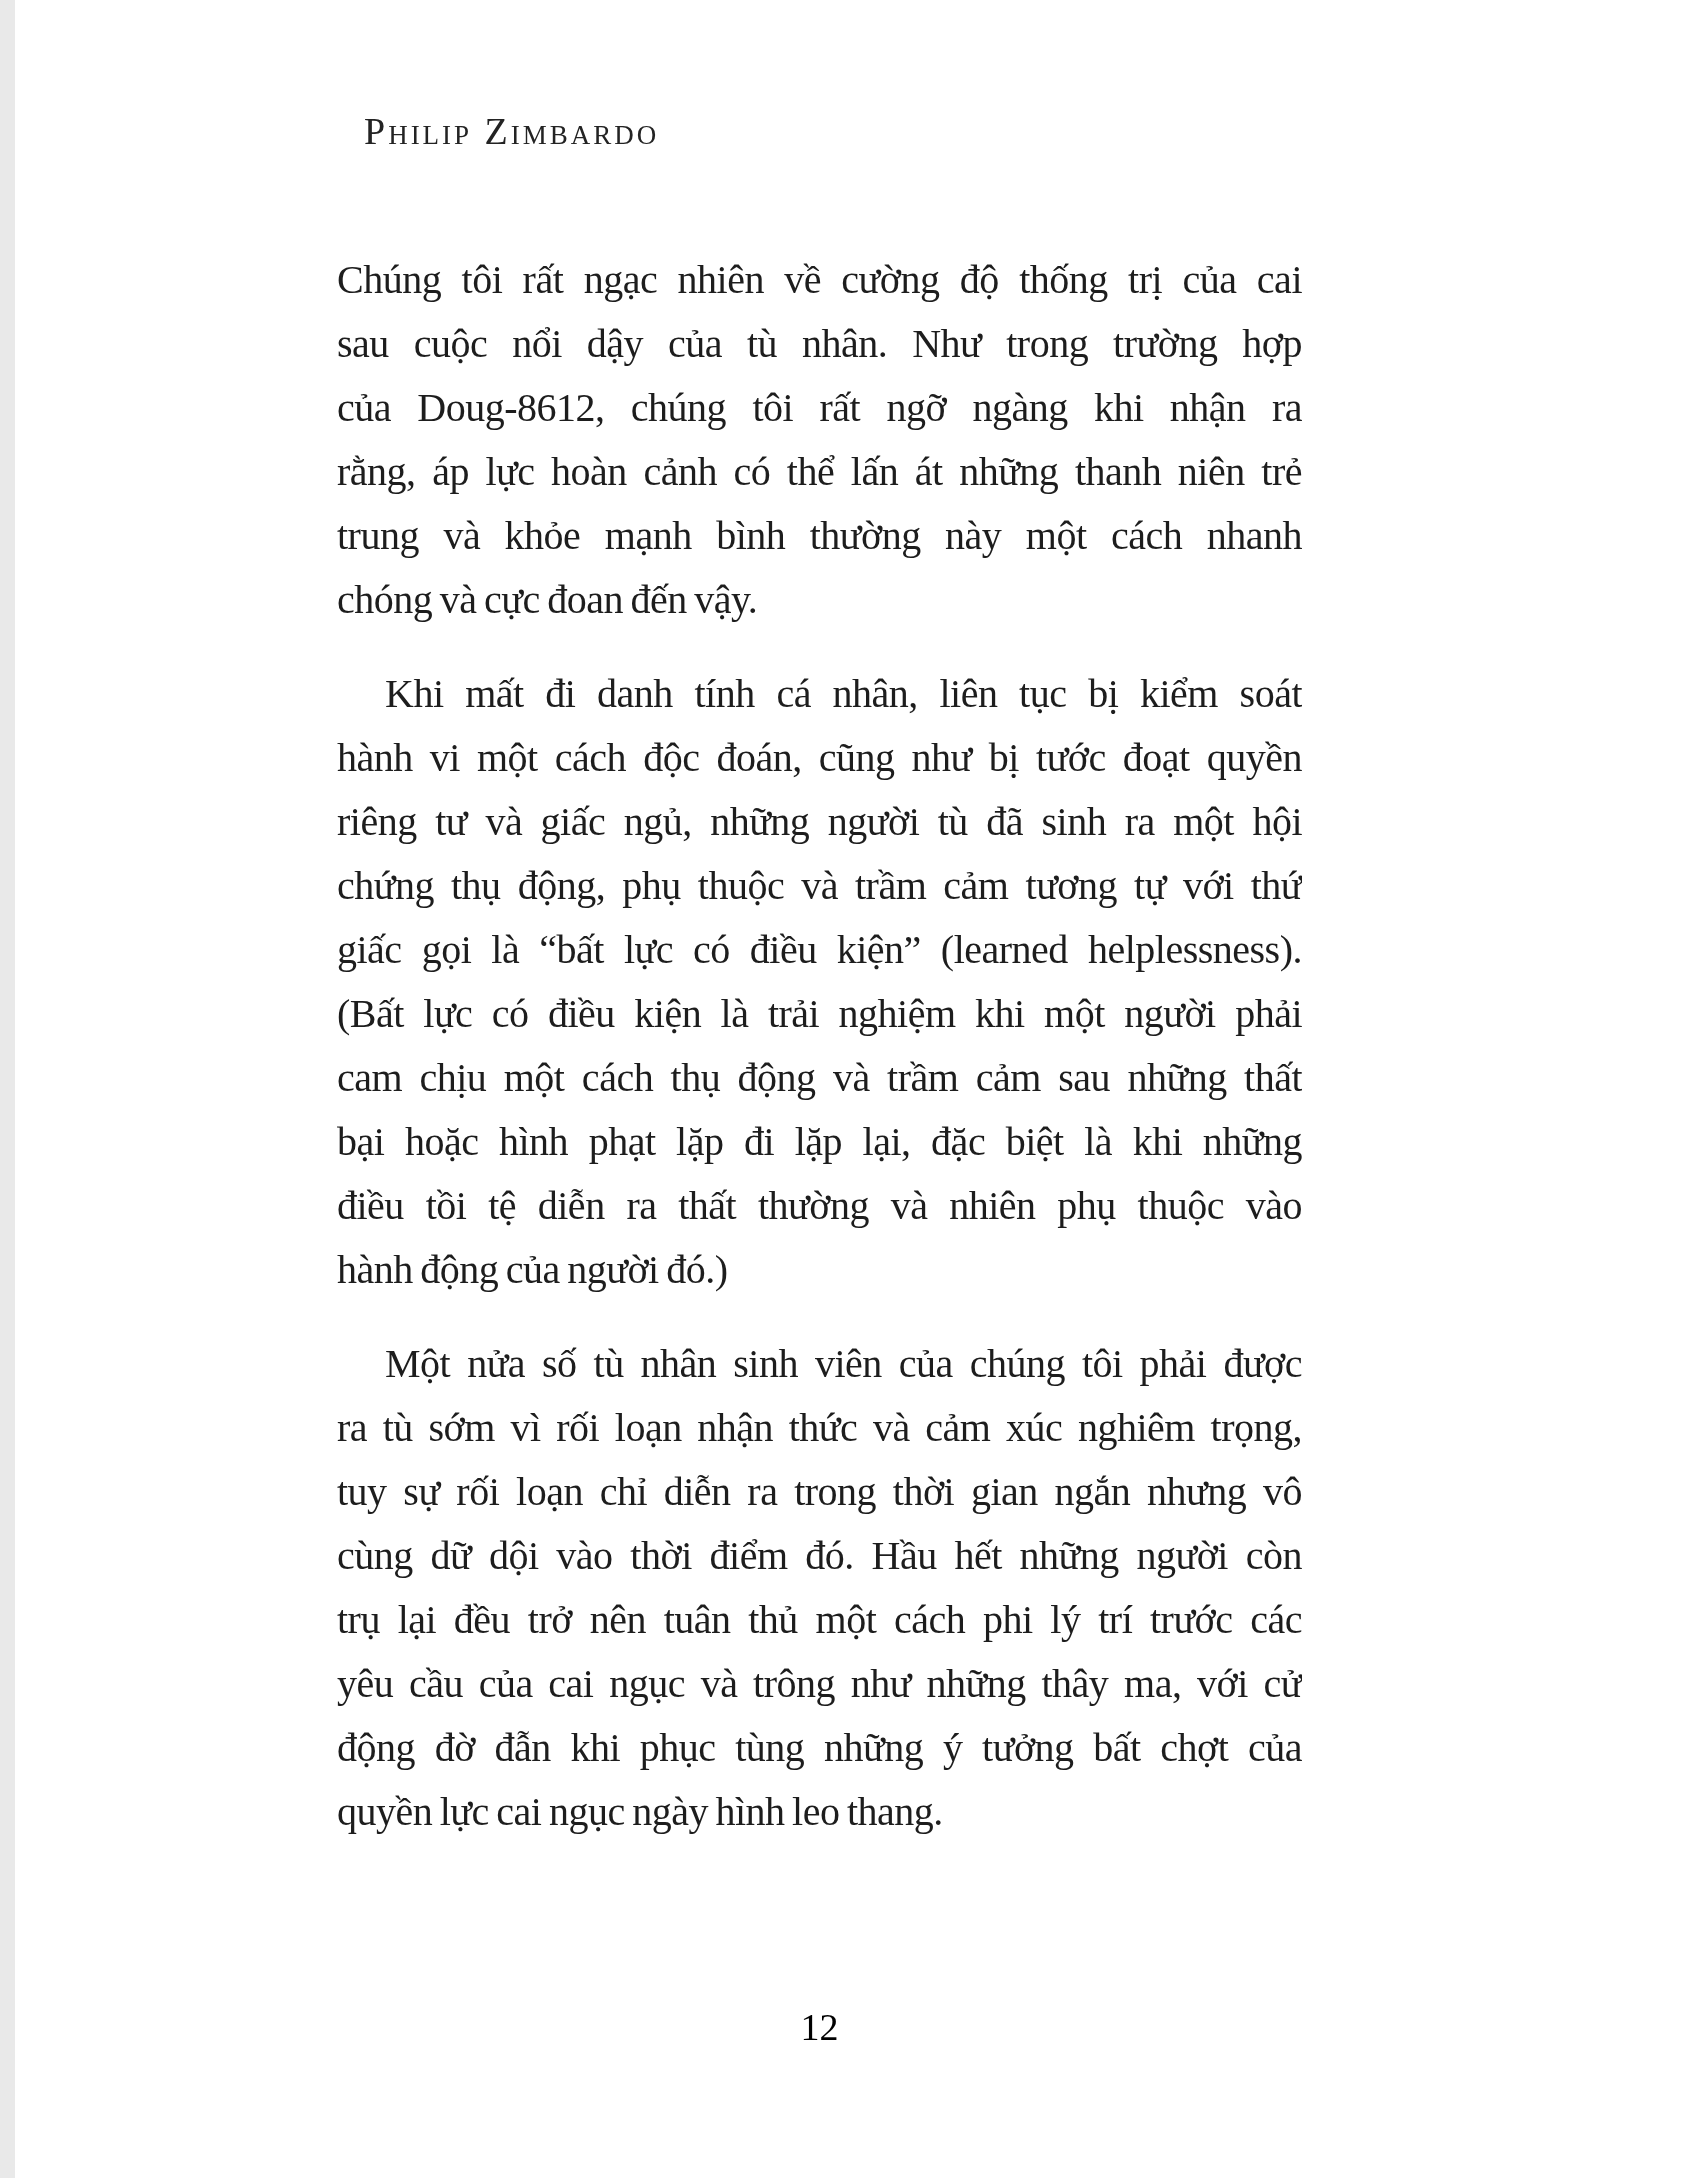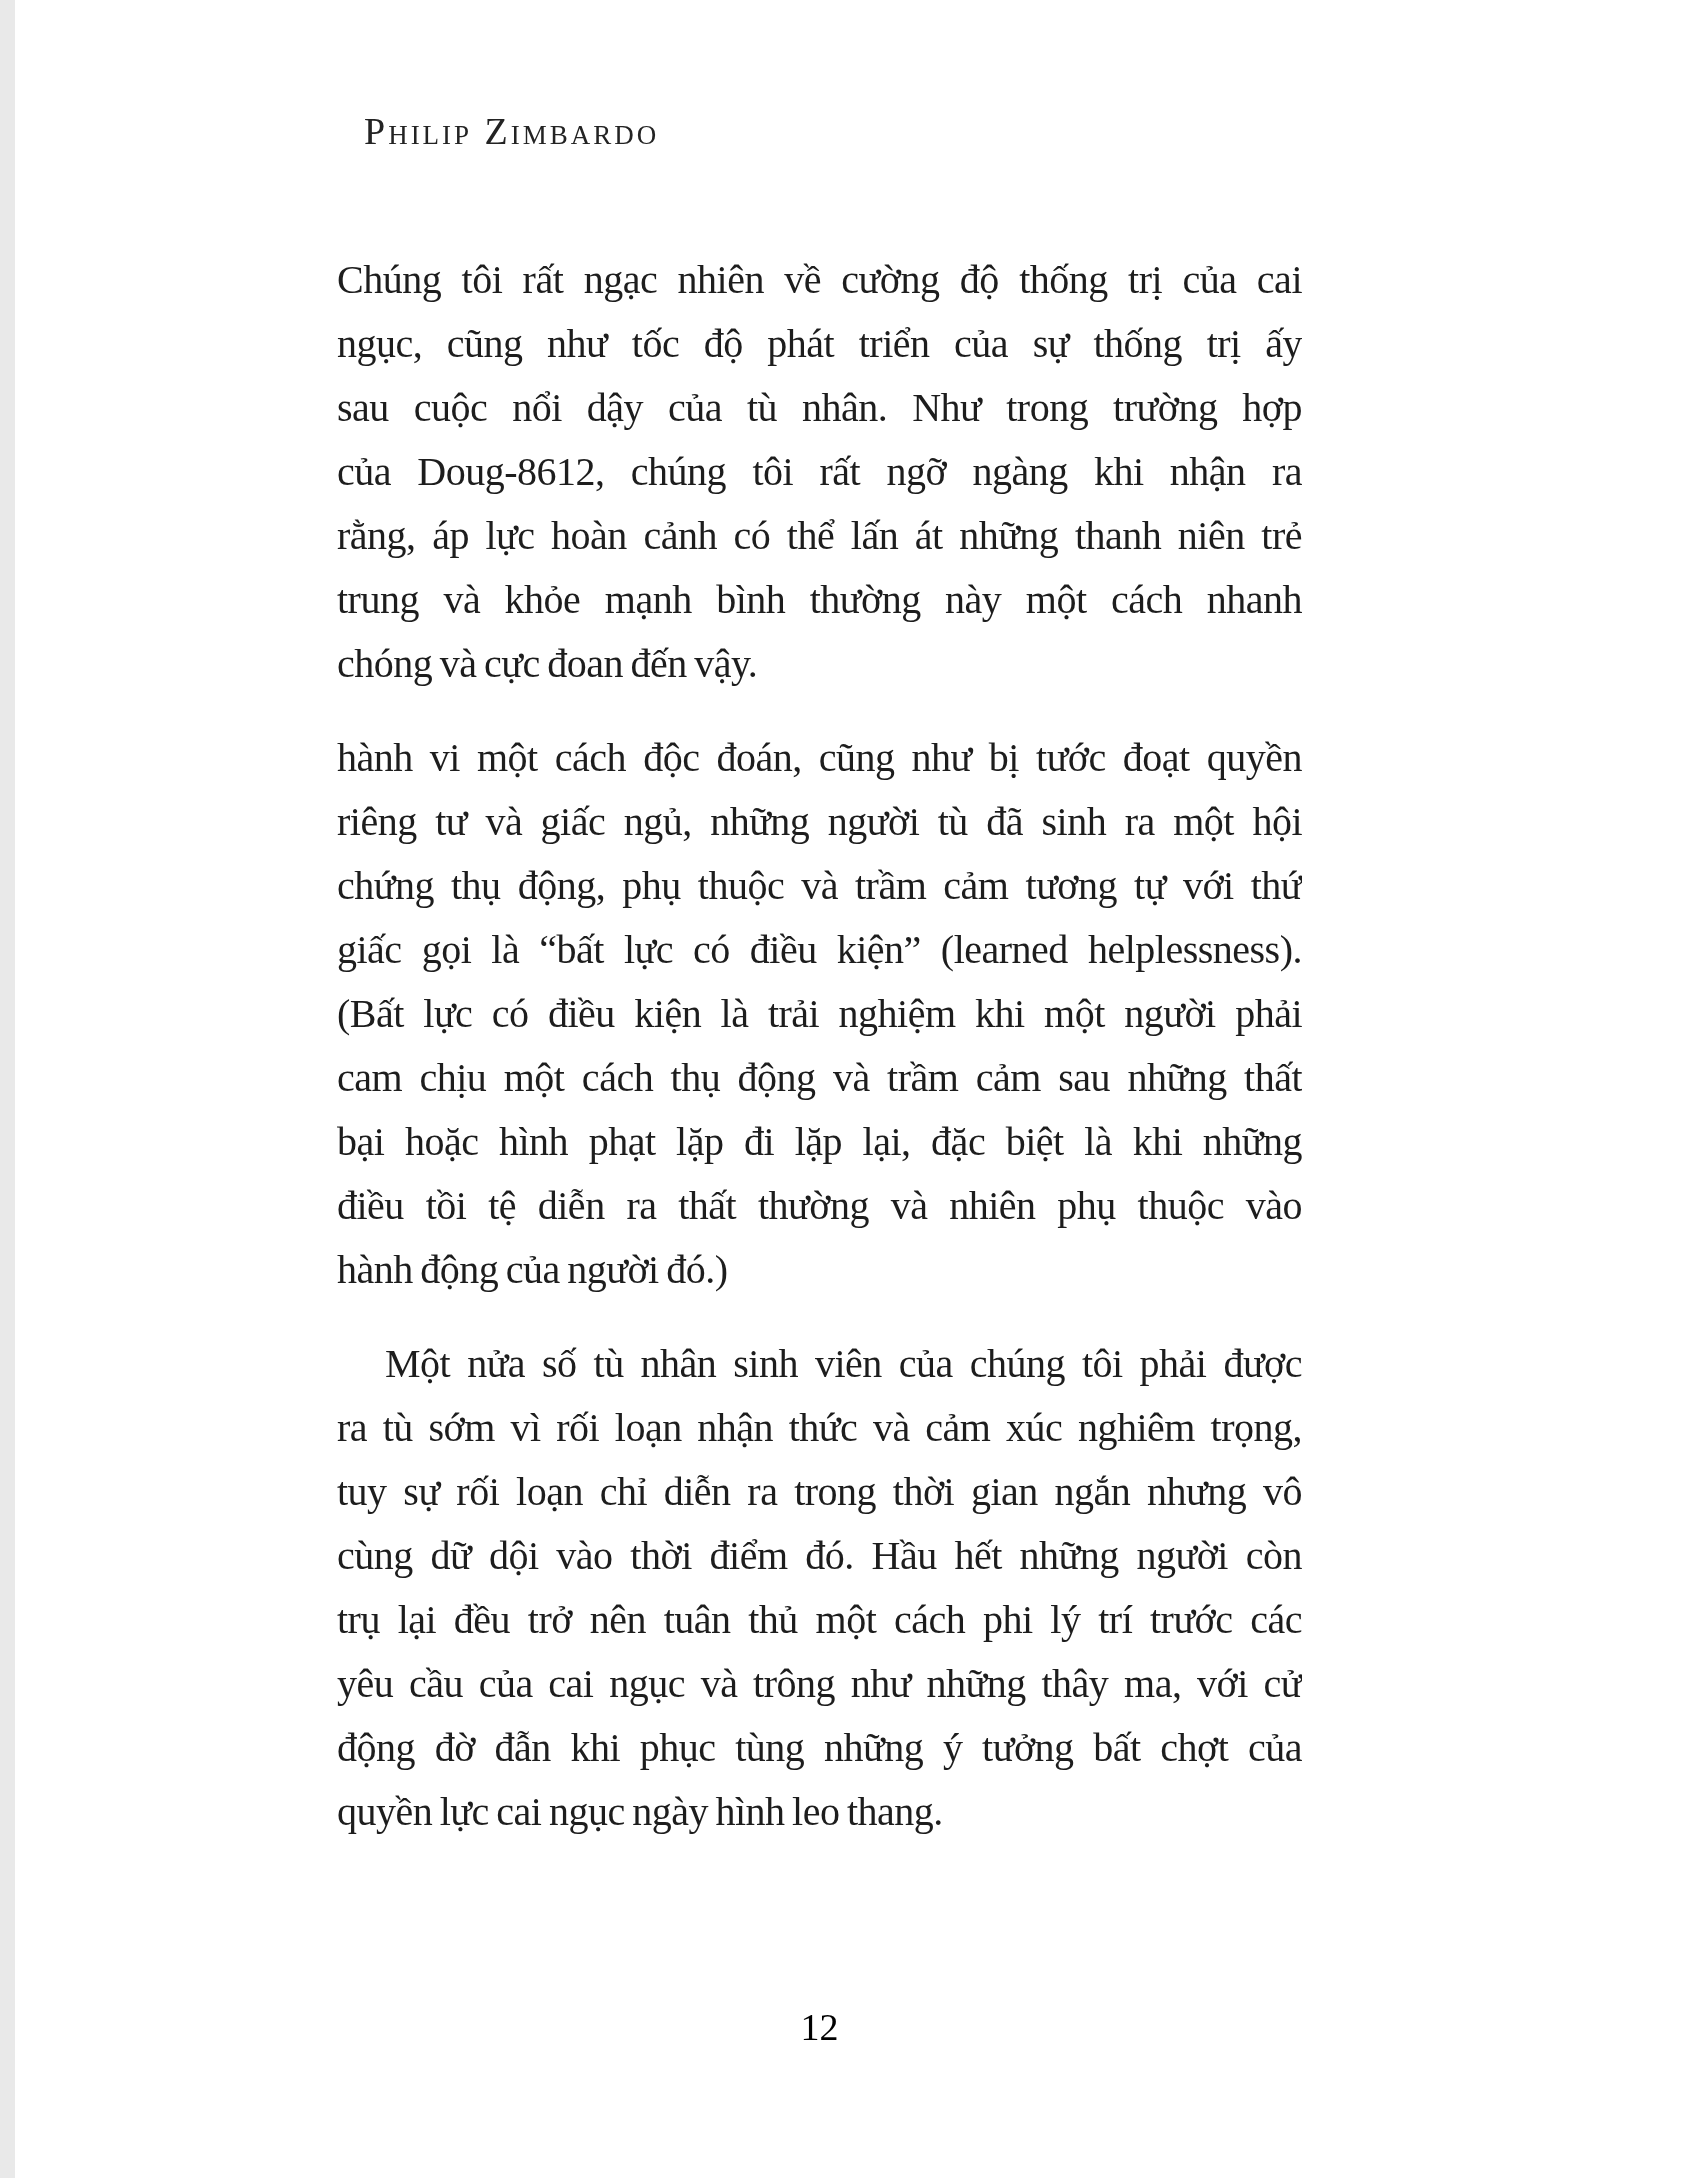--- a/index.html
+++ b/index.html
@@ -56,29 +56,29 @@
 <body>
 
 <div class="page">
 
   <div class="running-head">Philip Zimbardo</div>
 
   <div class="body-text">
 
     <div class="para">
       <div class="line">Chúng tôi rất ngạc nhiên về cường độ thống trị của cai</div>
-      <div class="line">ngục, cũng như tốc độ phát triển của sự thống trị ấy</div>
       <div class="line">sau cuộc nổi dậy của tù nhân. Như trong trường hợp</div>
       <div class="line">của Doug-8612, chúng tôi rất ngỡ ngàng khi nhận ra</div>
       <div class="line">rằng, áp lực hoàn cảnh có thể lấn át những thanh niên trẻ</div>
       <div class="line">trung và khỏe mạnh bình thường này một cách nhanh</div>
       <div class="line last">chóng và cực đoan đến vậy.</div>
     </div>
 
     <div class="para">
+      <div class="line indent">Khi mất đi danh tính cá nhân, liên tục bị kiểm soát</div>
       <div class="line">hành vi một cách độc đoán, cũng như bị tước đoạt quyền</div>
       <div class="line">riêng tư và giấc ngủ, những người tù đã sinh ra một hội</div>
       <div class="line">chứng thụ động, phụ thuộc và trầm cảm tương tự với thứ</div>
       <div class="line">giấc gọi là “bất lực có điều kiện” (learned helplessness).</div>
       <div class="line">(Bất lực có điều kiện là trải nghiệm khi một người phải</div>
       <div class="line">cam chịu một cách thụ động và trầm cảm sau những thất</div>
       <div class="line">bại hoặc hình phạt lặp đi lặp lại, đặc biệt là khi những</div>
       <div class="line">điều tồi tệ diễn ra thất thường và nhiên phụ thuộc vào</div>
       <div class="line last">hành động của người đó.)</div>
     </div>

